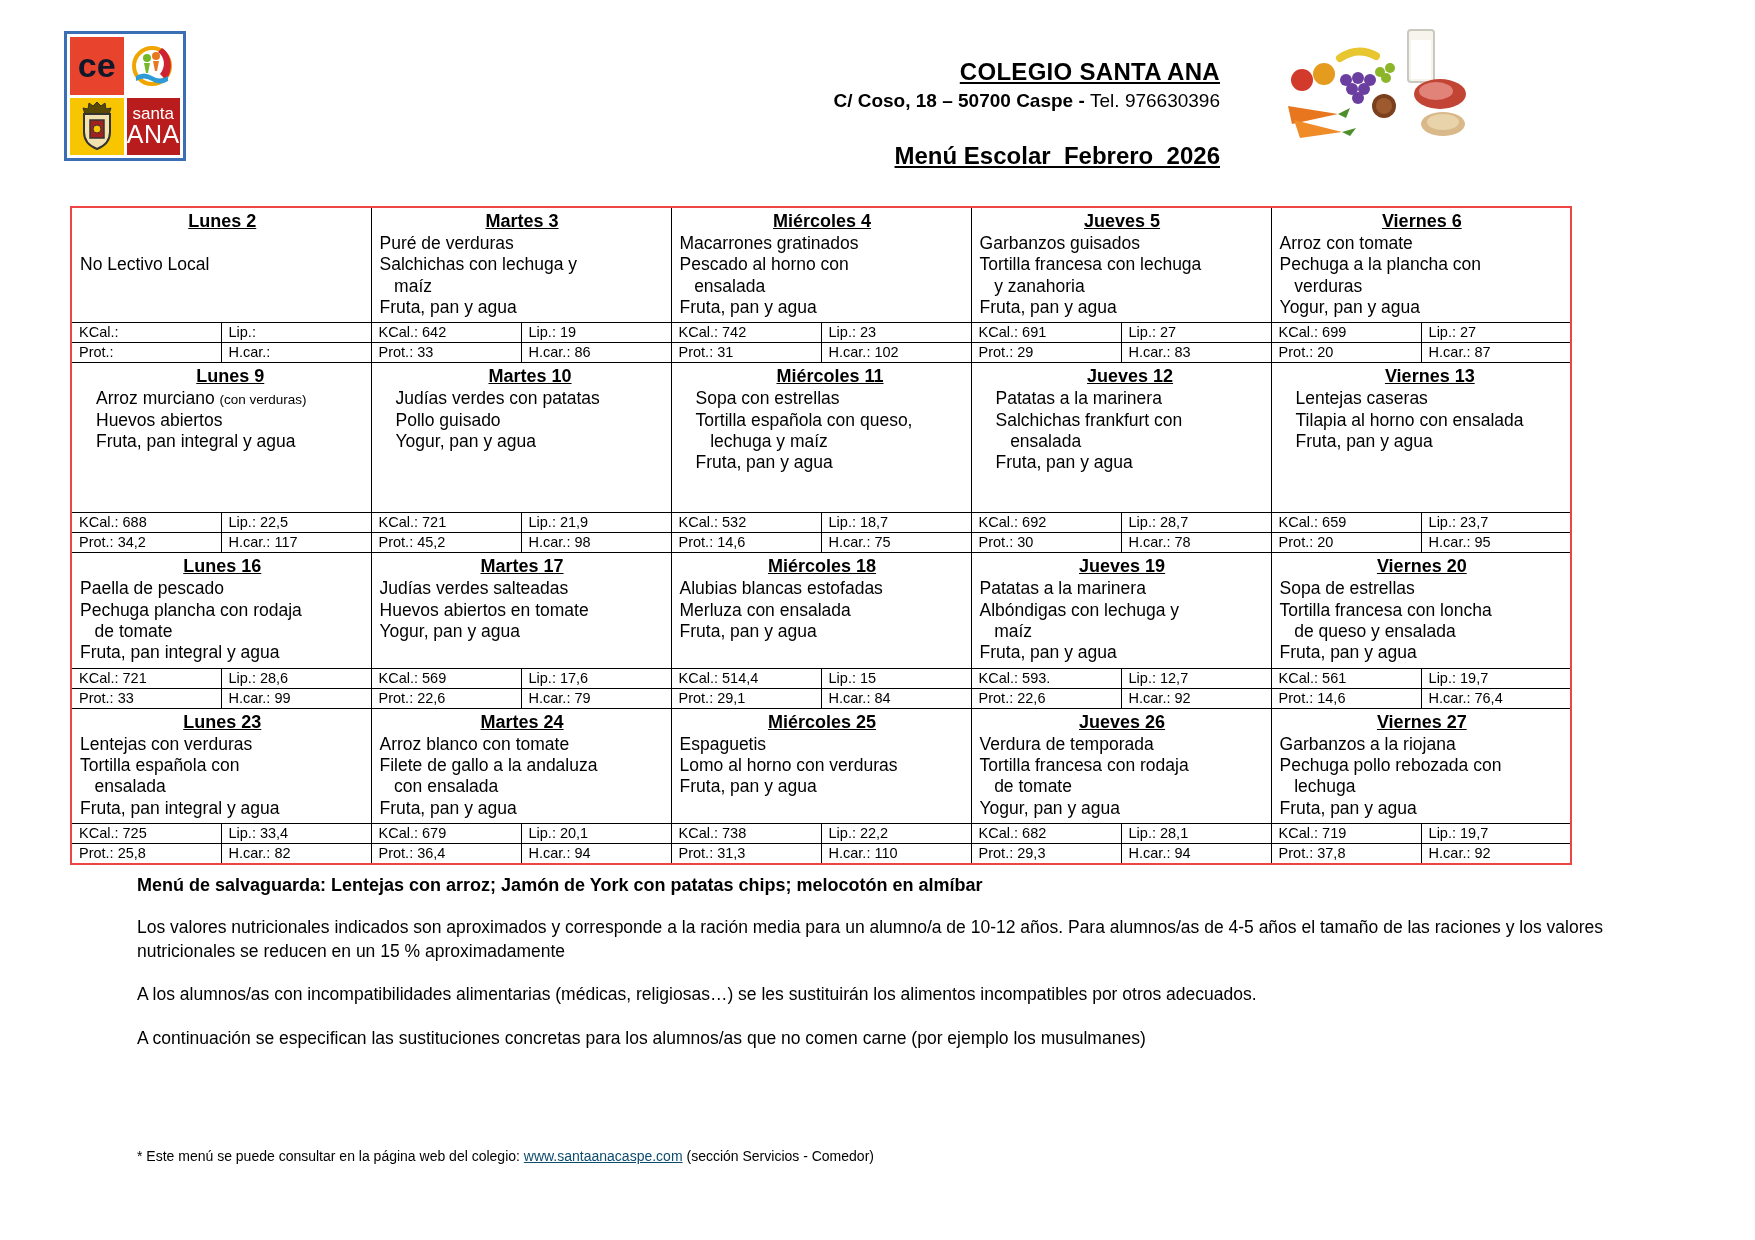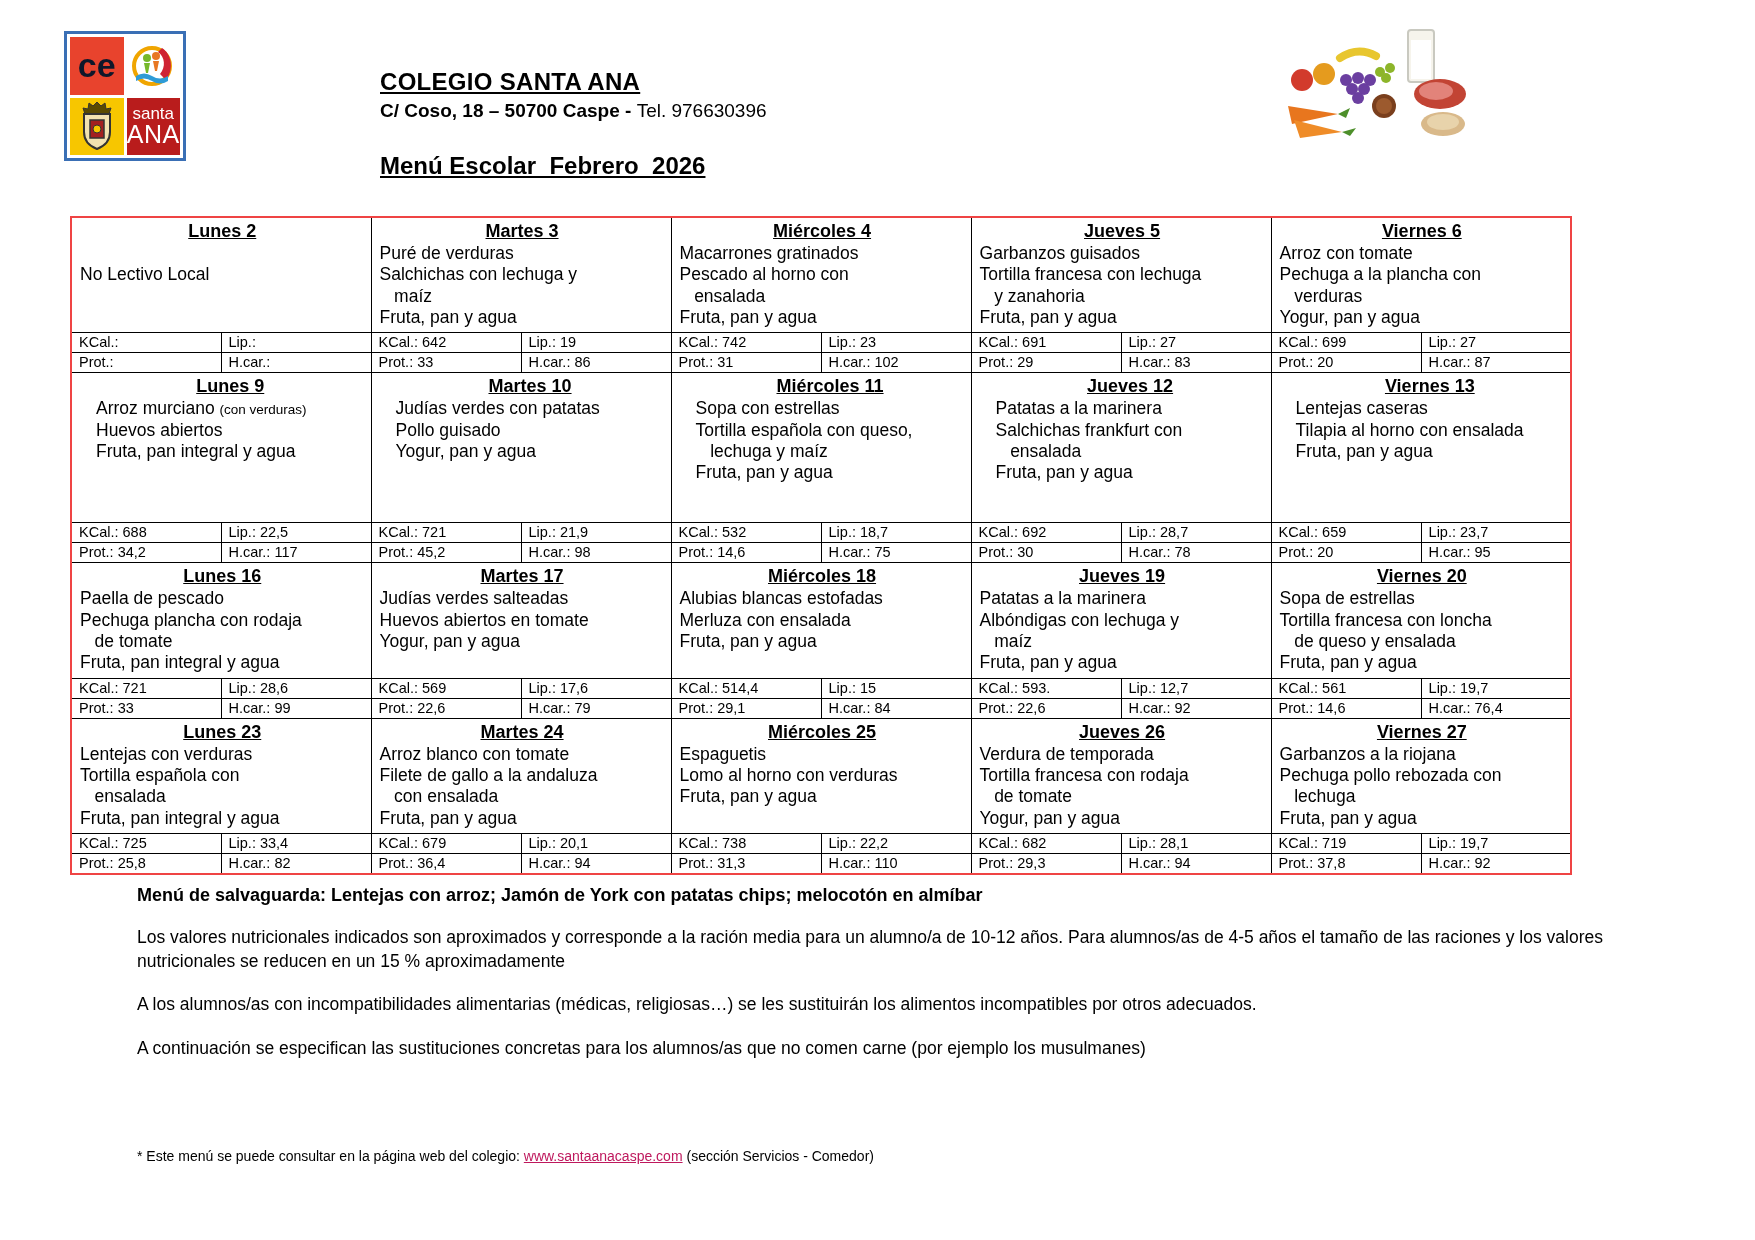--- a/index.html
+++ b/index.html
@@ -15,21 +15,21 @@
     display:grid;grid-template-columns:1fr 1fr;grid-template-rows:1fr 1fr;gap:3px;padding:3px;box-sizing:border-box;
   }
   .logo .q{display:flex;align-items:center;justify-content:center;overflow:hidden;}
   .q-ce{background:#e8432d;color:#0f172a;font-size:34px;font-weight:bold;font-family:"Liberation Sans",sans-serif;}
   .q-emblem{background:#fff;}
   .q-crest{background:#f7c600;}
   .q-santa{background:#b91c1c;color:#fff;flex-direction:column;line-height:1;}
   .q-santa .s1{font-size:17px;}
   .q-santa .s2{font-size:25px;letter-spacing:0.5px;}
   .head-center{
-    margin:16px auto;padding-top:52px;width:840px;margin-left:380px;text-align:left;
+    margin:6px auto;padding-top:52px;width:840px;margin-left:380px;text-align:right;
   }
   .school-name{font-size:24px;font-weight:bold;text-decoration:underline;letter-spacing:0.3px;}
   .school-addr{font-size:19px;margin-top:4px;}
   .school-addr .b{font-weight:bold;}
   .page-title{font-size:24px;font-weight:bold;text-decoration:underline;margin-top:30px;white-space:pre;}
   .food-photo{position:absolute;right:285px;top:28px;width:190px;height:115px;}
   
   table.menu{
     border-collapse:collapse;table-layout:fixed;
     margin:36px 0 0 70px;width:1500px;
@@ -44,21 +44,21 @@
   tr.w2 td.menu-cell{height:150px;padding-left:24px;}
   tr.w3 td.menu-cell{height:110px;}
   tr.w4 td.menu-cell{height:112px;}
   td.nut{font-size:14.5px;padding:1px 4px 2px 7px;height:20px;white-space:nowrap;overflow:hidden;}
   
   .below{margin:10px 0 0 137px;width:1502px;}
   .safeguard{font-size:18px;font-weight:bold;margin-top:8px;}
   .safeguard .t{}
   .note{font-size:17.5px;margin-top:20px;line-height:1.35;}
   .footnote{position:absolute;left:137px;top:1148px;font-size:14px;}
-  .footnote a{color:#be185d;text-decoration:underline;cursor:pointer;}
+  .footnote a{color:#0c4a6e;text-decoration:underline;cursor:pointer;}
 </style>
 </head>
 <body>
 
 <div class="logo">
   <div class="q q-ce">ce</div>
   <div class="q q-emblem">
     <svg width="50" height="52" viewBox="0 0 50 52">
       <circle cx="24" cy="26" r="18" fill="none" stroke="#f0a500" stroke-width="4"></circle>
       <path d="M34 8 C44 14 46 30 38 40 L32 34 C38 27 37 17 30 12 Z" fill="#cf2233"></path>

